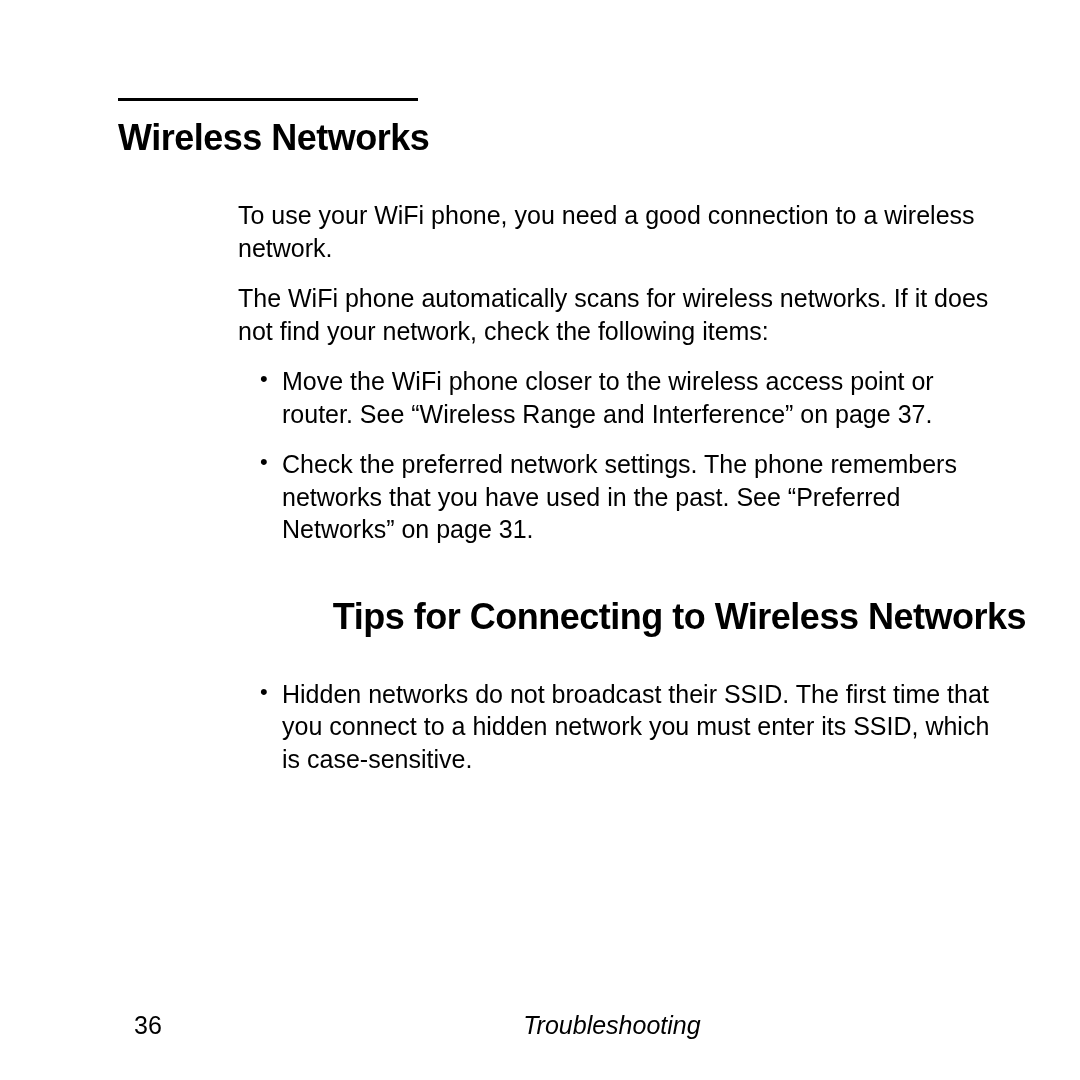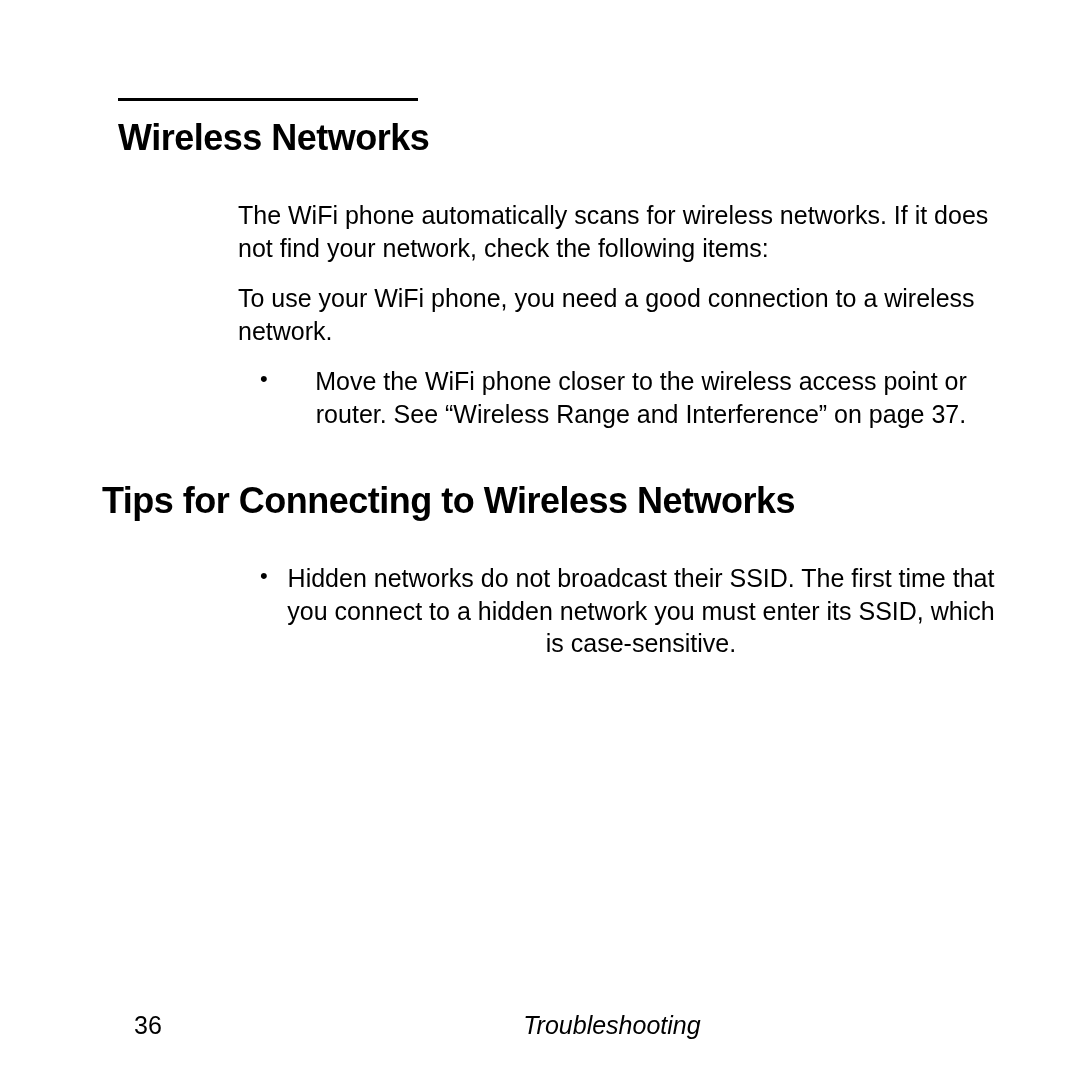--- a/index.html
+++ b/index.html
@@ -27,34 +27,34 @@
       margin-bottom: 40px;
       letter-spacing: -0.5px;
     }
     h2 {
       font-size: 36px;
       font-weight: bold;
       margin-top: 50px;
       margin-bottom: 40px;
       letter-spacing: -0.5px;
       margin-left: 0;
+      text-align: right;
     }
     .body-block {
       margin-left: 120px;
       margin-right: 10px;
     }
     p {
       font-size: 25px;
       line-height: 1.3;
       margin-bottom: 18px;
     }
     ul {
       list-style: none;
       padding-left: 0;
-      text-align: center;
     }
     li {
       font-size: 25px;
       line-height: 1.3;
       margin-bottom: 18px;
       position: relative;
       padding-left: 28px;
     }
     li::before {
       content: "•";
@@ -82,24 +82,25 @@
       font-style: italic;
     }
   </style>
 </head>
 <body>
 
 <div class="rule"></div>
 <h1>Wireless Networks</h1>
 
 <div class="body-block">
+  <p>To use your WiFi phone, you need a good connection to a wireless network.</p>
   <p>The WiFi phone automatically scans for wireless networks. If it does not find your network, check the following items:</p>
-  <p>To use your WiFi phone, you need a good connection to a wireless network.</p>
   <ul>
     <li>Move the WiFi phone closer to the wireless access point or router. See “Wireless Range and Interference” on page 37.</li>
+    <li>Check the preferred network settings. The phone remembers networks that you have used in the past. See “Preferred Networks” on page 31.</li>
   </ul>
 </div>
 
 <h2>Tips for Connecting to Wireless Networks</h2>
 
 <div class="body-block">
   <ul>
     <li>Hidden networks do not broadcast their SSID. The first time that you connect to a hidden network you must enter its SSID, which is case-sensitive.</li>
   </ul>
 </div>

